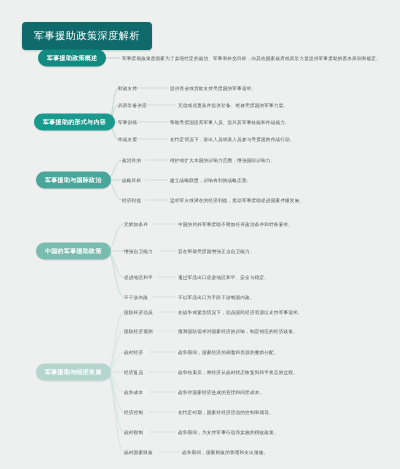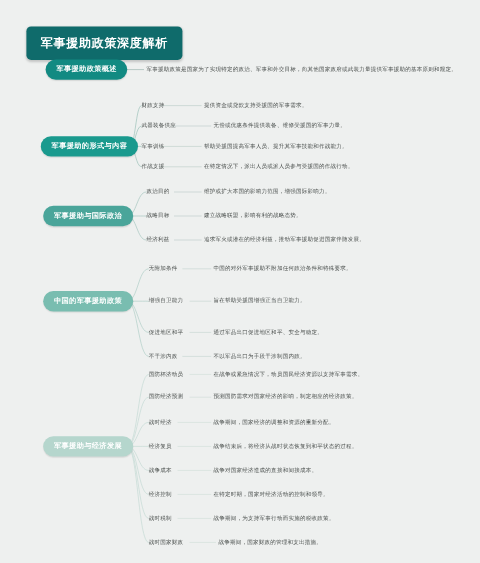--- a/index.html
+++ b/index.html
@@ -12,21 +12,21 @@
   }
   #map{position:absolute;inset:0;}
   svg.links{position:absolute;left:0;top:0;width:400px;height:469px;pointer-events:none;}
 
   .root-node{
     position:absolute;
     background:#0f6b6b;
     color:#ffffff;
     border-radius:4px;
     font-size:10px;
-    font-weight:bold;
+    font-weight:normal;
     letter-spacing:.6px;
     padding:7px 12px;
     white-space:nowrap;
     box-shadow:0 1px 2px rgba(0,0,0,.18);
   }
 
   .branch-node{
     position:absolute;
     color:#ffffff;
     border-radius:9px;

